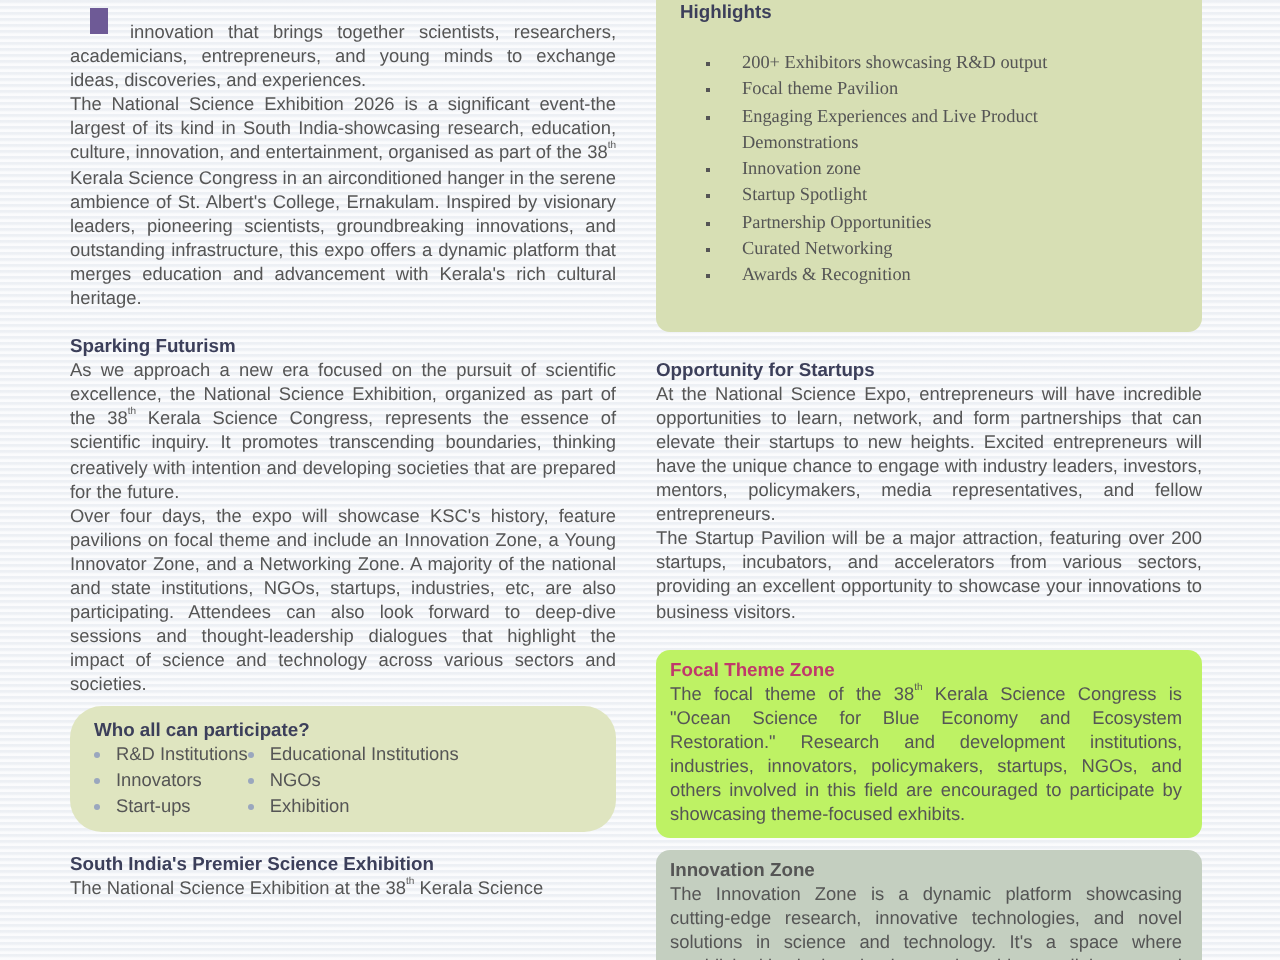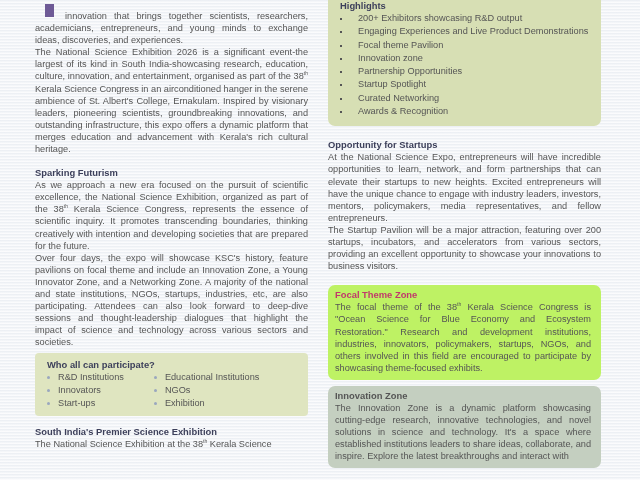--- a/index.html
+++ b/index.html
@@ -19,32 +19,32 @@
   .heading { font-weight:bold; font-size:9.4px; line-height:12px; color:#3c3f5a; margin:0; }
   .dropcap {
     position:absolute; left:10px; top:-6px; width:9px; height:13px; background:#6e5a96;
   }
   .first { text-indent:30px; }
   sup { font-size:5px; vertical-align:top; line-height:6px; }
   .box-green {
     background:#d7dfb4; border-radius:7px; padding:6px 10px 8px 12px;
   }
   .box-green2 {
-    background:#dfe5c0; border-radius:4px; padding:6px 20px 6px 12px;
+    background:#dfe5c0; border-radius:16px; padding:6px 20px 6px 12px;
   }
   .box-blue {
     background:#bef264; border-radius:7px; padding:4px 10px 6px 7px;
   }
   .box-grey {
     background:#c4cfc0; border-radius:7px; padding:4px 10px 6px 7px;
   }
-  ul.hl { list-style:none; margin:0; padding:0; }
+  ul.hl { list-style:none; margin:13px; padding:0;font-family:Liberation Serif, serif; }
   ul.hl li { font-size:9.2px; line-height:13.3px; color:#555; position:relative; padding-left:18px; }
   ul.hl li::before { content:""; position:absolute; left:0; top:6px; width:2px; height:2px; background:#555; }
-  .grid2 { display:flex; gap:30px; }
+  .grid2 { display:flex; }
   .grid2 ul { list-style:none; margin:0; padding:0; }
   .grid2 li { font-size:9.2px; line-height:13px; color:#555; position:relative; padding-left:11px; }
   .grid2 li::before { content:""; position:absolute; left:0; top:5px; width:3px; height:3px; border-radius:50%; background:#9aa7be; }
   .pink { color:#c0396b; font-weight:bold; font-size:9.4px; line-height:12px; margin:0; }
   .gap { height:10px; }
 </style>
 </head>
 <body>
 
 <div class="col left">
@@ -86,25 +86,25 @@
     <h3 class="heading">South India's Premier Science Exhibition</h3>
     <p><span>The National Science Exhibition at the 38</span><sup>th</sup><span> Kerala Science</span></p>
   </div>
 </div>
 
 <div class="col right" style="left:328px; width:273px;">
   <div class="box-green" style="margin-top:-6px; padding-top:6px; padding-bottom:8px; border-top-left-radius:0; border-top-right-radius:0;">
     <h3 class="heading">Highlights</h3>
     <ul class="hl">
       <li>200+ Exhibitors showcasing R&amp;D output</li>
+      <li>Focal theme Pavilion</li>
       <li>Engaging Experiences and Live Product Demonstrations</li>
-      <li>Focal theme Pavilion</li>
       <li>Innovation zone</li>
+      <li>Startup Spotlight</li>
       <li>Partnership Opportunities</li>
-      <li>Startup Spotlight</li>
       <li>Curated Networking</li>
       <li>Awards &amp; Recognition</li>
     </ul>
   </div>
 
   <div style="height:13px;"></div>
 
   <div>
     <h3 class="heading">Opportunity for Startups</h3>
     <p>At the National Science Expo, entrepreneurs will have incredible opportunities to learn, network, and form partnerships that can elevate their startups to new heights. Excited entrepreneurs will have the unique chance to engage with industry leaders, investors, mentors, policymakers, media representatives, and fellow entrepreneurs.</p>

